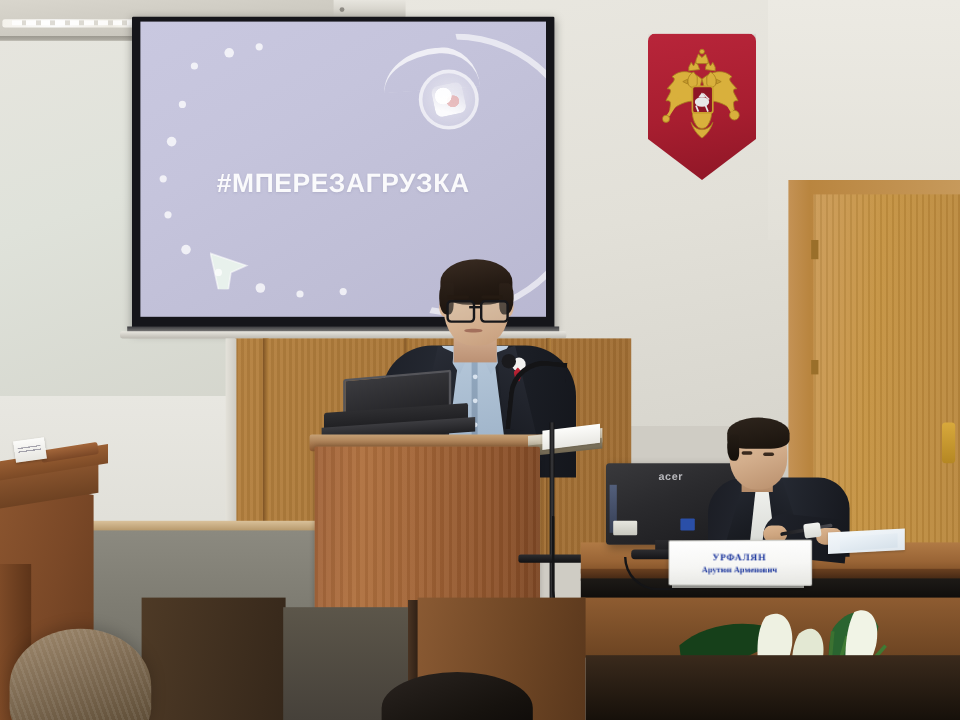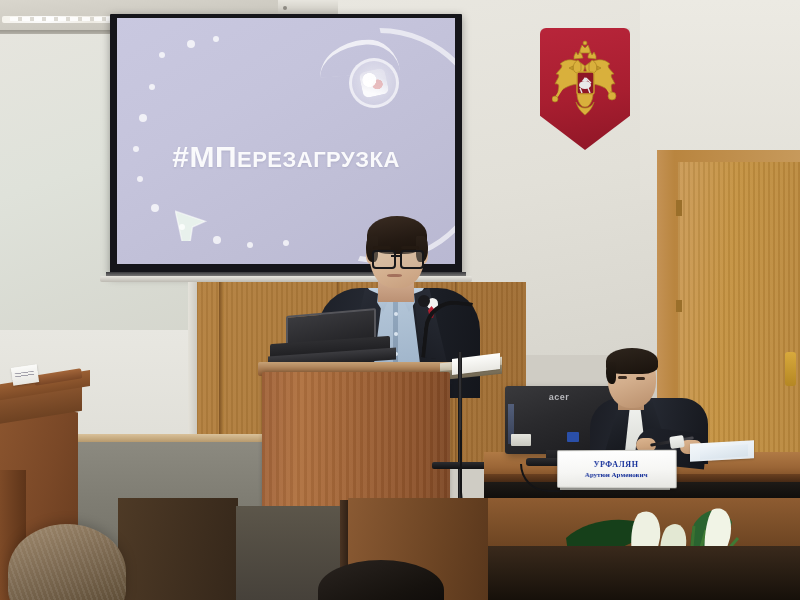--- a/index.html
+++ b/index.html
@@ -75,21 +75,21 @@
       linear-gradient(25deg, rgba(255,255,255,.9) 20%, rgba(255,255,255,.25) 70%);
     border-radius:6px;
     transform:rotate(-12deg);
   }
   #slide-title{
     left:0;top:122px;width:338px;text-align:center;
     color:rgba(255,255,255,.93);
     letter-spacing:.5px;white-space:nowrap;
     text-shadow:0 1px 2px rgba(120,118,150,.25);
   }
-  #slide-title .big{font-size:30px;font-weight:700;vertical-align:baseline;}
+  #slide-title .big{font-size:22px;font-weight:700;vertical-align:baseline;}
   #slide-title .small{font-size:22px;font-weight:700;vertical-align:baseline;}
   #slide-cursor{left:58px;top:185px;width:0;height:0;}
   .dot{position:absolute;background:rgba(255,255,255,.75);border-radius:50%;}
 
   
   #arms-shield{
     left:540px;top:28px;width:90px;height:122px;
     background:linear-gradient(170deg,#b8253a 0%,#a81e30 55%,#8e1626 100%);
     border-radius:6px 6px 6px 6px;
     clip-path:polygon(0 0,100% 0,100% 72%,50% 100%,0 72%);

